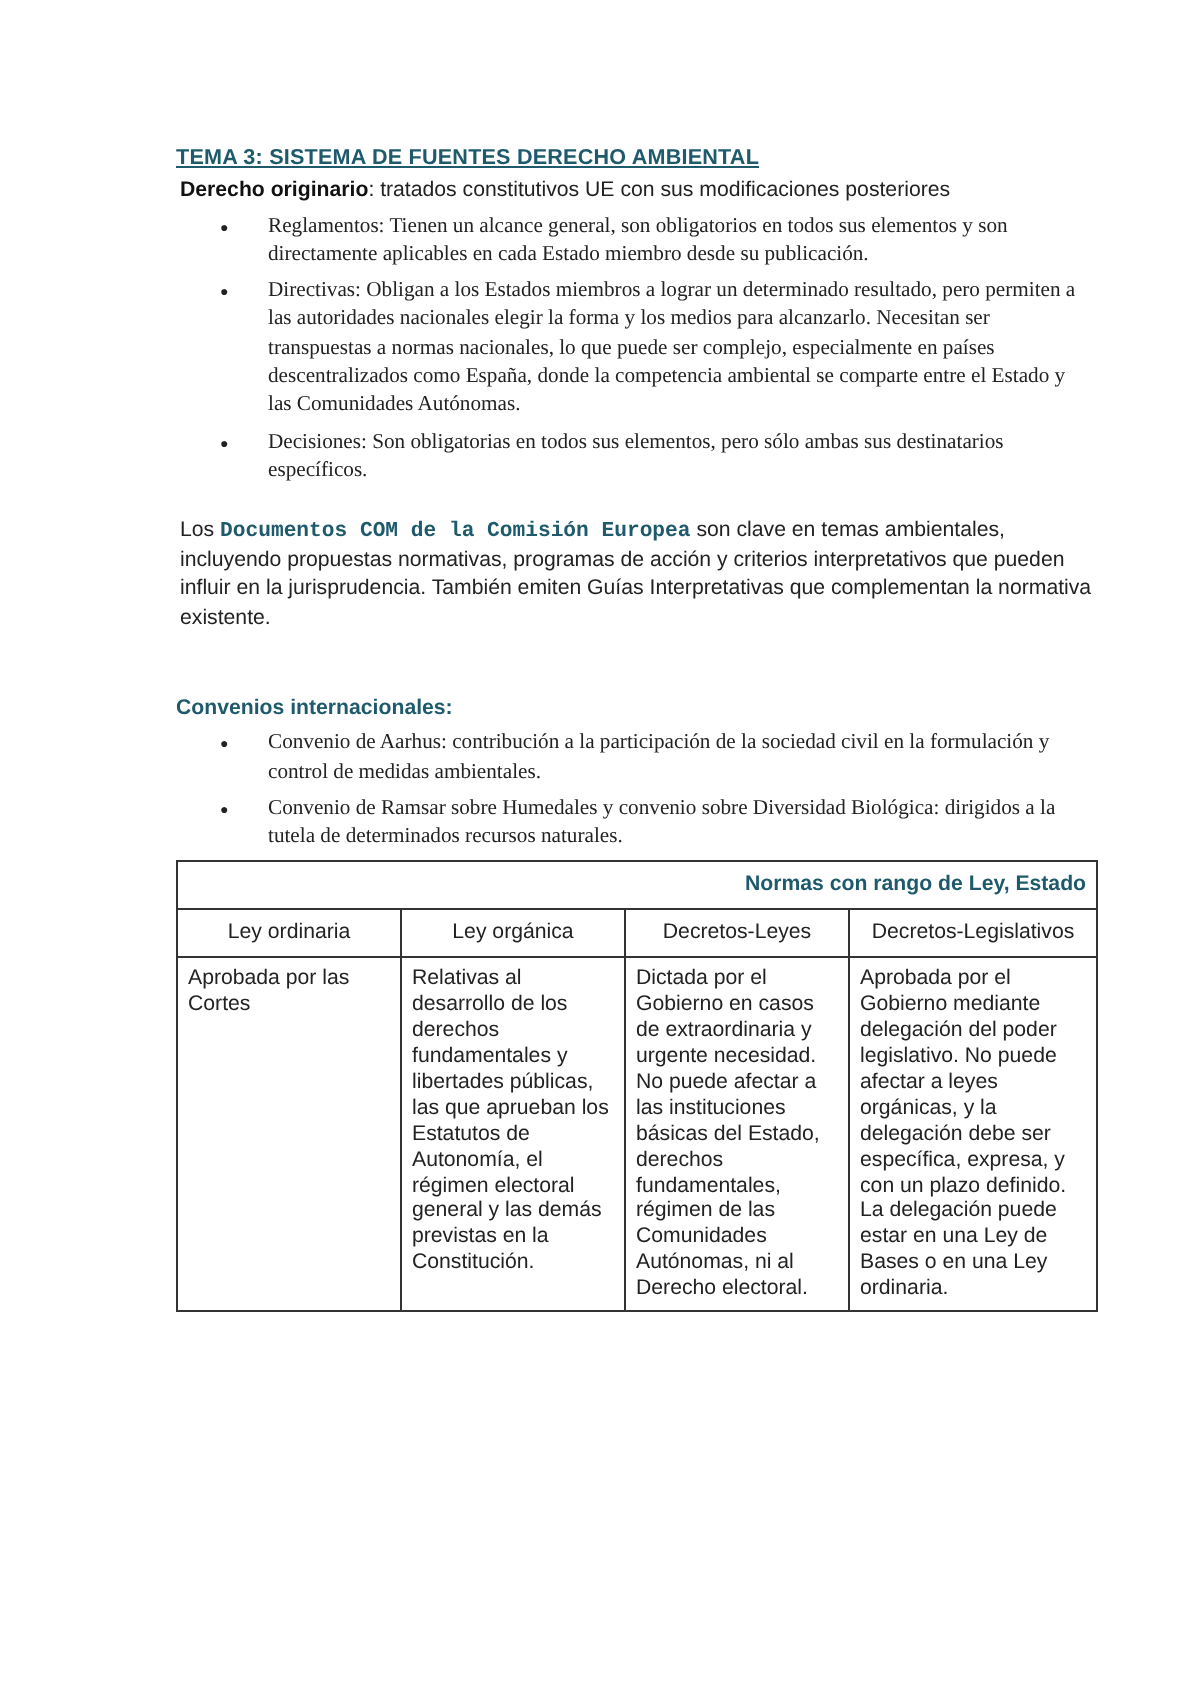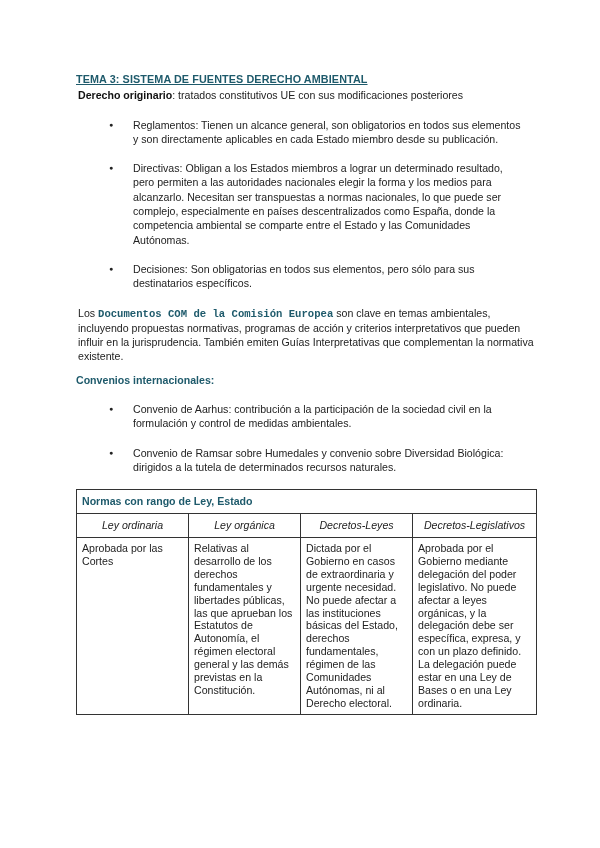--- a/index.html
+++ b/index.html
@@ -1,61 +1,61 @@
 <!DOCTYPE html>
 <html><head>
   <meta charset="utf-8">
   <style>
     html, body { margin: 0; padding: 0; background: #ffffff; }
     body {
       width: 600px; height: 848px; position: relative; overflow: hidden;
       font-family: "Liberation Sans", sans-serif; font-size: 10.6px; color: #222;
       line-height: 14.3px;
     }
-    .page { position: absolute; left: 76px; top: 72px; width: 462px; }
+    .page { position: absolute; left: 88px; top: 72px; width: 462px; }
     .title {
       color: #1e5a6b; font-weight: bold; text-decoration: underline;
       font-size: 10.8px; letter-spacing: 0.1px;
     }
     .line { margin: 2px; }
     .line b { font-weight: bold; color: #111; }
     ul { margin: 0; padding-left: 42px; list-style: none; }
-    ul li { position: relative; margin: 15px; }
+    ul li { position: relative; margin: 4px; font-family: Liberation Serif, serif; }
     ul li::before {
       content: "\25CF"; position: absolute; left: -24px; top: 0; font-size: 7px; color: #222;
     }
     .para { margin-top: 14.5px; }
     .teal-bold { color: #1e5a6b; font-weight: bold; font-family: Liberation Mono, monospace; }
-    .section-head { color: #1e5a6b; font-weight: bold; margin-top: 9px; }
+    .section-head { color: #1e5a6b; font-weight: bold; margin-top: 31px; }
     table.norms {
       border-collapse: collapse; width: 460px; margin-top: 1px;
       table-layout: fixed; font-size: 10.6px; line-height: 12.9px;
     }
     table.norms td, table.norms th {
       border: 1px solid #333; vertical-align: top; padding: 4px 5px 4px 5px;
       font-weight: normal;
     }
     table.norms th.caption-cell {
-      color: #1e5a6b; font-weight: bold; text-align: left; padding: 5px;
+      color: #1e5a6b; font-weight: bold; text-align: right; padding: 5px;
     }
-    table.norms th.col-head { text-align: center; padding: 5px 4px; font-style: italic; }
+    table.norms th.col-head { text-align: center; padding: 5px 4px; }
     table.norms td.body-cell { height: 160px; }
   </style>
 </head>
 <body>
 
 <div class="page">
   <div class="title">TEMA 3: SISTEMA DE FUENTES DERECHO AMBIENTAL</div>
 
   <p class="line"><b>Derecho originario</b><span>: tratados constitutivos UE con sus modificaciones posteriores</span></p>
 
   <ul>
     <li>Reglamentos: Tienen un alcance general, son obligatorios en todos sus elementos y son directamente aplicables en cada Estado miembro desde su publicación.</li>
     <li>Directivas: Obligan a los Estados miembros a lograr un determinado resultado, pero permiten a las autoridades nacionales elegir la forma y los medios para alcanzarlo. Necesitan ser transpuestas a normas nacionales, lo que puede ser complejo, especialmente en países descentralizados como España, donde la competencia ambiental se comparte entre el Estado y las Comunidades Autónomas.</li>
-    <li>Decisiones: Son obligatorias en todos sus elementos, pero sólo para sus destinatarios específicos.</li>
+    <li>Decisiones: Son obligatorias en todos sus elementos, pero sólo ambas sus destinatarios específicos.</li>
   </ul>
 
   <p class="line para"><span>Los </span><span class="teal-bold">Documentos COM de la Comisión Europea</span><span> son clave en temas ambientales, incluyendo propuestas normativas, programas de acción y criterios interpretativos que pueden influir en la jurisprudencia. También emiten Guías Interpretativas que complementan la normativa existente.</span></p>
 
   <div class="section-head">Convenios internacionales:</div>
   <ul>
     <li>Convenio de Aarhus: contribución a la participación de la sociedad civil en la formulación y control de medidas ambientales.</li>
     <li>Convenio de Ramsar sobre Humedales y convenio sobre Diversidad Biológica: dirigidos a la tutela de determinados recursos naturales.</li>
   </ul>
 

